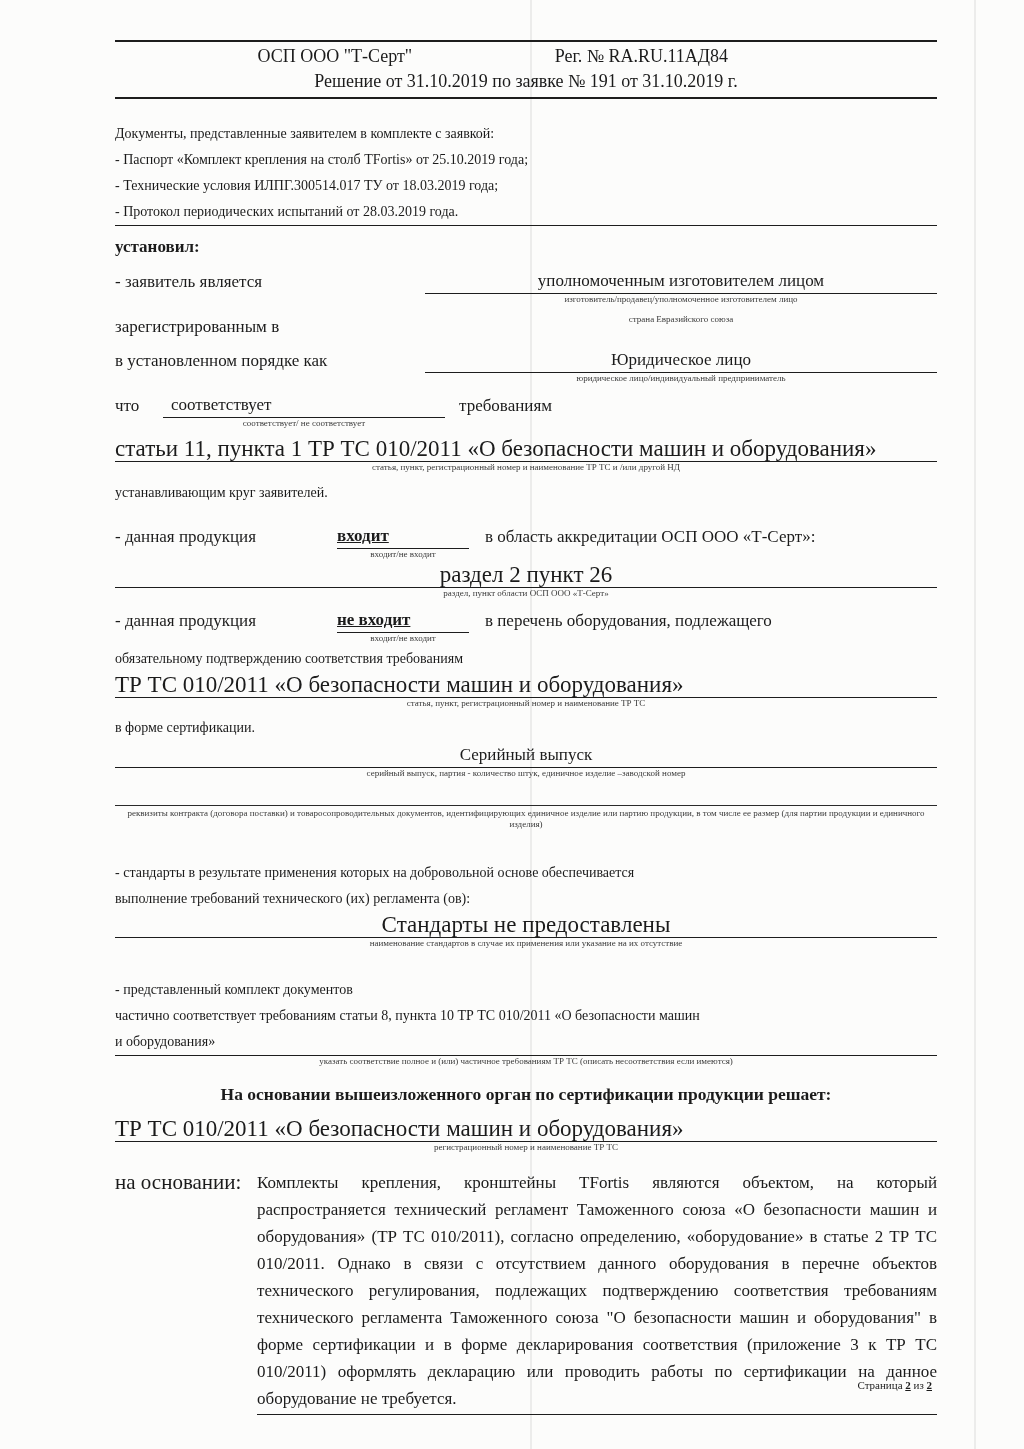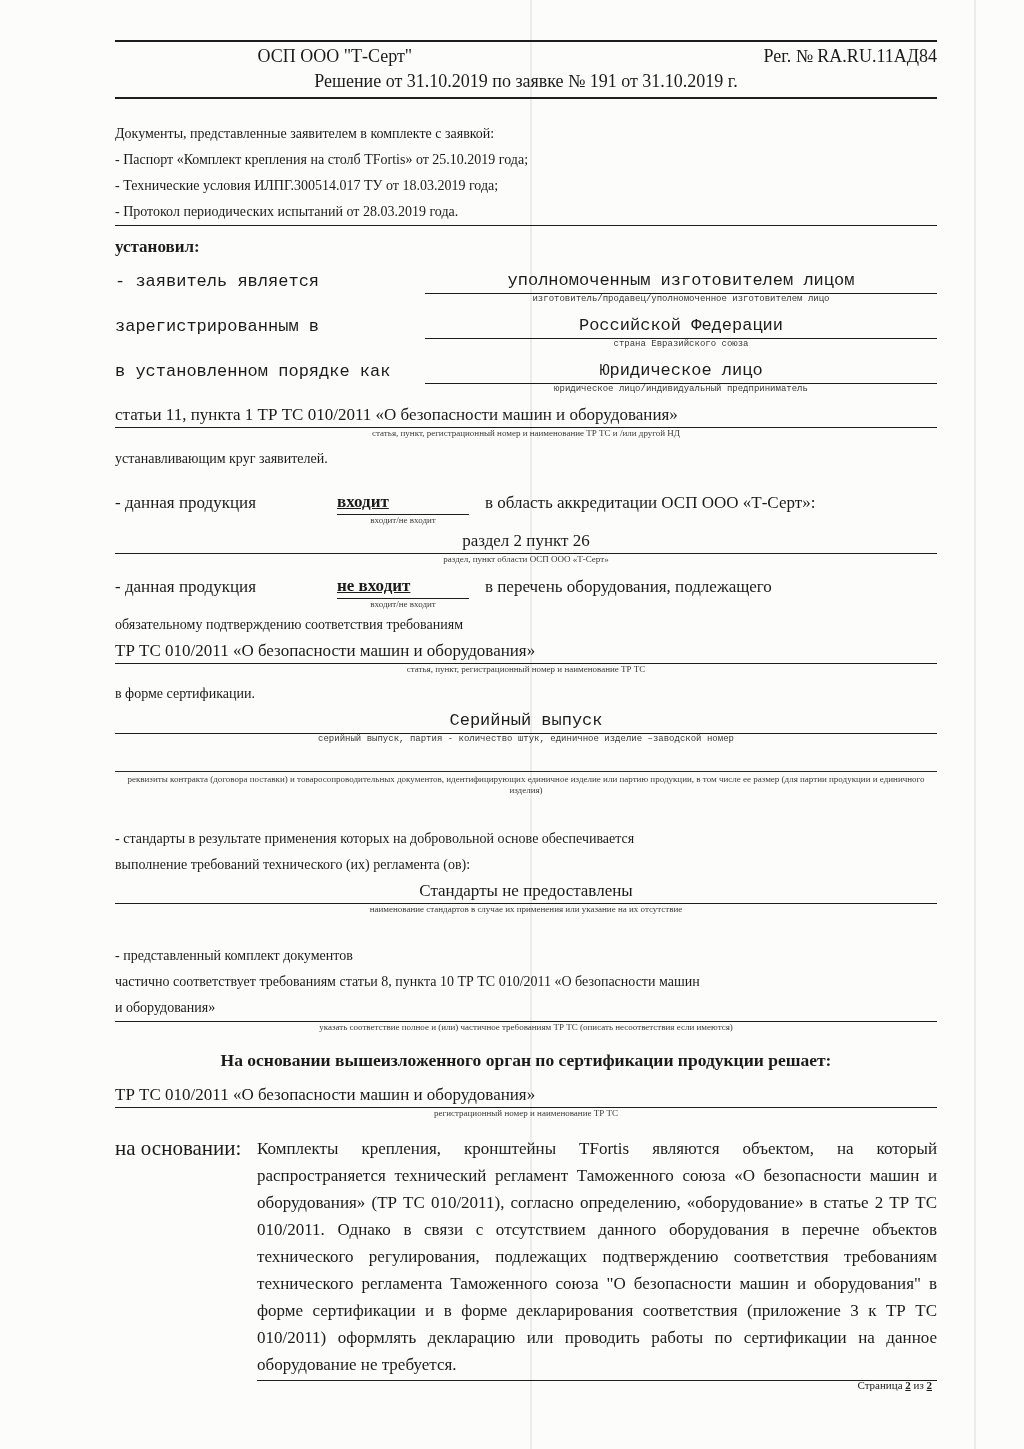--- a/index.html
+++ b/index.html
@@ -12,44 +12,44 @@
     overflow:hidden;
     margin:0 auto;
   }
   .scan-streak{position:absolute;top:0;height:100%;width:2px;background:rgba(205,205,205,.35);}
   .content{position:absolute;left:115px;top:0;width:822px;}
 
   
   .hdr{border-top:2px solid #1d1d1d;border-bottom:2px solid #1d1d1d;margin-top:40px;padding:2px 0 3px 0;}
   .hdr-row1{display:flex;font-size:18px;line-height:25px;}
   .hdr-org{flex:1.15;text-align:center;}
-  .hdr-reg{flex:1;text-align:right;}
+  .hdr-reg{flex:1;text-align:left;}
   .hdr-row2{text-align:center;font-size:18px;line-height:25px;}
 
   .txt{font-size:14px;line-height:26px;}
   .b{font-weight:bold;text-decoration:underline;}
   .caption{font-size:9px;line-height:11px;color:#3a3a3a;text-align:center;}
 
   .docs{margin-top:22px;}
   .docs .last{border-bottom:1.6px solid #1d1d1d;display:block;width:100%;}
 
   .ust{margin-top:8px;font-size:17px;line-height:26px;font-weight:bold;font-family:Liberation Serif, serif;}
 
-  .frow{display:flex;align-items:flex-start;margin-top:9px;font-family:Liberation Mono, monospace;}
+  .frow{display:flex;align-items:flex-start;margin-top:9px;}
   .flabel{width:310px;flex-shrink:0;font-size:17px;line-height:25px;}
   .ffield{flex:1;text-align:center;}
   .fvalue{font-size:17px;line-height:24px;border-bottom:1.5px solid #1d1d1d;display:block;}
 
   .crow{display:flex;align-items:flex-start;margin-top:9px;}
   .crow .lab{width:48px;flex-shrink:0;font-size:17px;line-height:25px;}
   .crow .fld{width:282px;flex-shrink:0;}
   .crow .fld .fvalue{text-align:left;padding-left:8px;}
   .crow .suf{margin-left:14px;font-size:17px;line-height:25px;}
 
-  .uline-block{border-bottom:1.6px solid #1d1d1d;font-size:17px;line-height:25px;margin-top:7px;}
+  .uline-block{border-bottom:1.6px solid #1d1d1d;font-size:23px;line-height:25px;margin-top:7px;}
   .uline-center{text-align:center;}
 
   .prow{display:flex;align-items:flex-start;margin-top:9px;}
   .prow .lab{width:222px;flex-shrink:0;font-size:17px;line-height:25px;}
   .prow .fld{width:132px;flex-shrink:0;}
   .prow .suf{margin-left:16px;flex:1;font-size:17px;line-height:25px;}
 
   .req-block{margin-top:26px;border-top:1.4px solid #2a2a2a;padding-top:2px;}
   .req-block .caption{padding:0 6px;}
 
@@ -96,33 +96,40 @@
       <span class="flabel">- заявитель является</span>
       <span class="ffield">
         <span class="fvalue">уполномоченным изготовителем лицом</span>
         <span class="caption" style="display:block">изготовитель/продавец/уполномоченное изготовителем лицо</span>
       </span>
     </div>
 
     <div class="frow">
       <span class="flabel">зарегистрированным в</span>
       <span class="ffield">
-        <span class="fvalue">Российской Федерации</span>
         <span class="caption" style="display:block">страна Евразийского союза</span>
       </span>
     </div>
 
     <div class="frow">
       <span class="flabel">в установленном порядке как</span>
       <span class="ffield">
         <span class="fvalue">Юридическое лицо</span>
         <span class="caption" style="display:block">юридическое лицо/индивидуальный предприниматель</span>
       </span>
     </div>
 
+    <div class="crow">
+      <span class="lab">что</span>
+      <span class="fld">
+        <span class="fvalue">соответствует</span>
+        <span class="caption" style="display:block">соответствует/ не соответствует</span>
+      </span>
+      <span class="suf">требованиям</span>
+    </div>
 
     <div class="uline-block">
       <span>статьи 11, пункта 1 ТР ТС 010/2011 «О безопасности машин и оборудования»</span>
     </div>
     <div class="caption">статья, пункт, регистрационный номер и наименование ТР ТС и /или другой НД</div>
 
     <div class="txt" style="margin-top:7px">устанавливающим круг заявителей.</div>
 
     <div class="prow" style="margin-top:18px">
       <span class="lab">- данная продукция</span>

